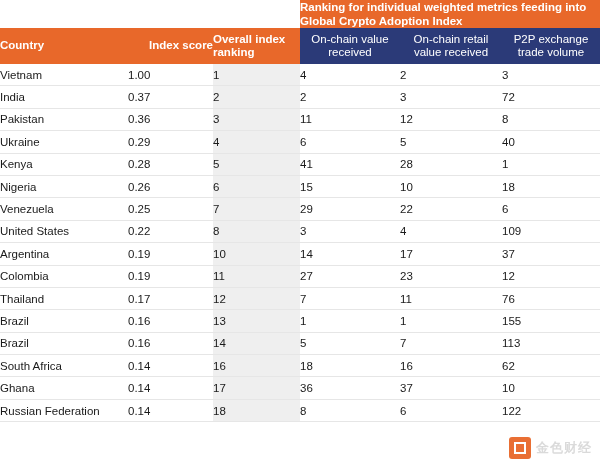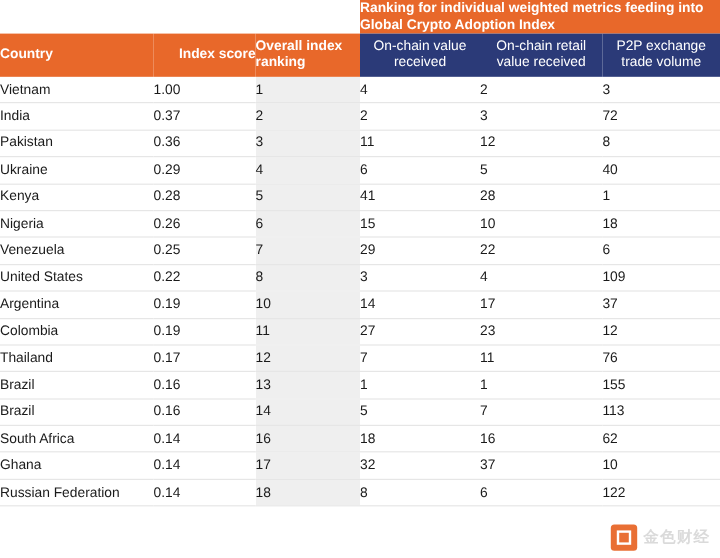--- a/index.html
+++ b/index.html
@@ -266,21 +266,21 @@
           <td class="cell num-right">0.14</td>
           <td class="cell num-left shade">16</td>
           <td class="cell num-left">18</td>
           <td class="cell num-left">16</td>
           <td class="cell num-left">62</td>
         </tr>
         <tr>
           <td class="cell country">Ghana</td>
           <td class="cell num-right">0.14</td>
           <td class="cell num-left shade">17</td>
-          <td class="cell num-left">32</td>
+          <td class="cell num-left">36</td>
           <td class="cell num-left">37</td>
           <td class="cell num-left">10</td>
         </tr>
         <tr>
           <td class="cell country">Russian Federation</td>
           <td class="cell num-right">0.14</td>
           <td class="cell num-left shade">18</td>
           <td class="cell num-left">8</td>
           <td class="cell num-left">6</td>
           <td class="cell num-left">122</td>

